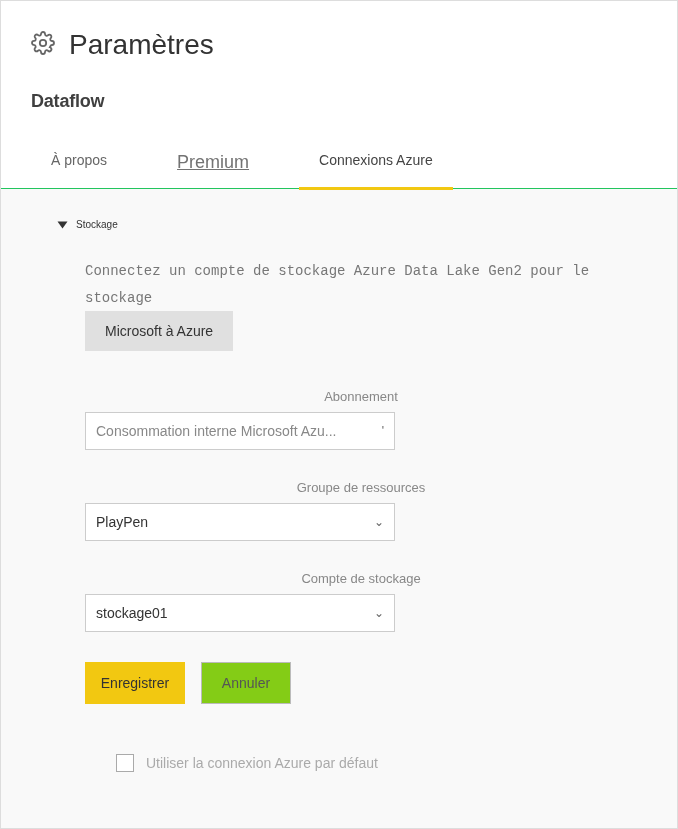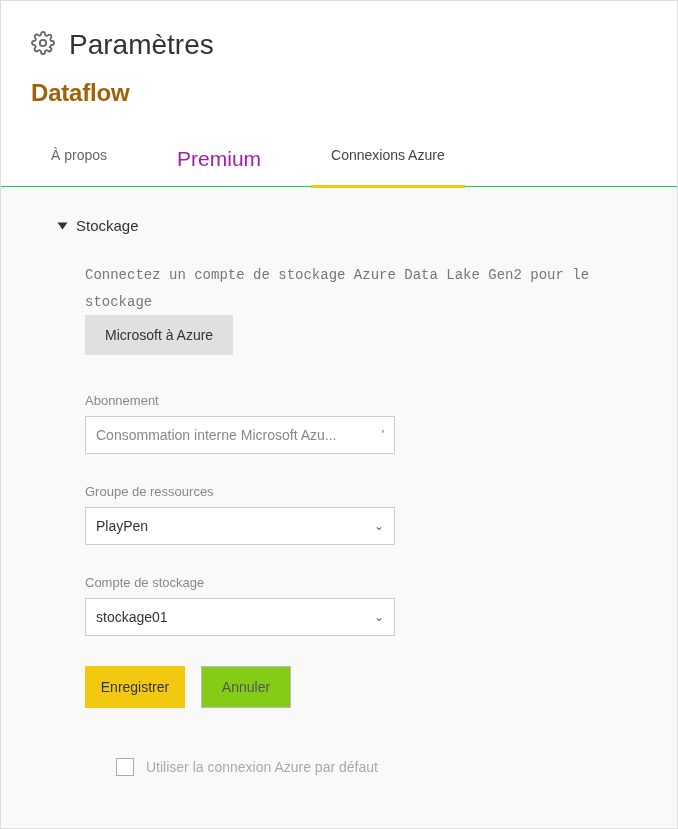--- a/index.html
+++ b/index.html
@@ -24,46 +24,47 @@
       width: 24px;
       height: 24px;
       color: #666;
     }
     .page-title {
       font-size: 28px;
       font-weight: 400;
       color: #333;
     }
     .subtitle {
-      margin-top: 18px;
-      font-size: 24px;
+      margin-top: 30px;
+      font-size: 18px;
       font-weight: 600;
-      color: #a16207;
+      color: #404040;
       letter-spacing: -0.2px;
     }
     .tabs {
       display: flex;
       border-bottom: 1px solid #22c55e;
       padding-left: 30px;
       margin-top: 18px;
       gap: 10px;
     }
     .tab {
       padding: 12px 20px 14px 20px;
       font-size: 14px;
       color: #666;
       cursor: pointer;
       border-bottom: 3px solid transparent;
       margin-bottom: -2px;
     }
     .tab.premium {
-      font-size: 21px;
-      color: #a21caf;
+      font-size: 18px;
+      color: #737373;
       padding-left: 40px;
       padding-right: 40px;
+      text-decoration: underline;
     }
     .tab.active {
       border-bottom-color: #f2c811;
       color: #444;
     }
     .panel {
       background: #f9f9f9;
       padding: 30px 40px 40px 58px;
       height: 640px;
     }
@@ -74,21 +75,21 @@
       margin-bottom: 28px;
     }
     .chevron {
       width: 0; height: 0;
       border-left: 7px solid #333;
       border-top: 5px solid transparent;
       border-bottom: 5px solid transparent;
       transform: rotate(90deg);
     }
     .section-title {
-      font-size: 15px;
+      font-size: 10px;
       color: #333;
     }
     .section-body {
       padding-left: 26px;
     }
     .description {
       font-size: 14px;
       color: #777;
       line-height: 1.9;
       font-family: Liberation Mono, monospace;
@@ -101,20 +102,21 @@
       font-size: 14px;
       color: #333;
       cursor: pointer;
       margin-bottom: 38px;
     }
     .field-group { margin-bottom: 30px; }
     .field-label {
       font-size: 13px;
       color: #888;
       margin-bottom: 8px;
+      text-align: center;
     }
     .select {
       width: 310px;
       height: 38px;
       border: 1px solid #ccc;
       background: #fff;
       display: flex;
       align-items: center;
       justify-content: space-between;
       padding: 0 10px;

